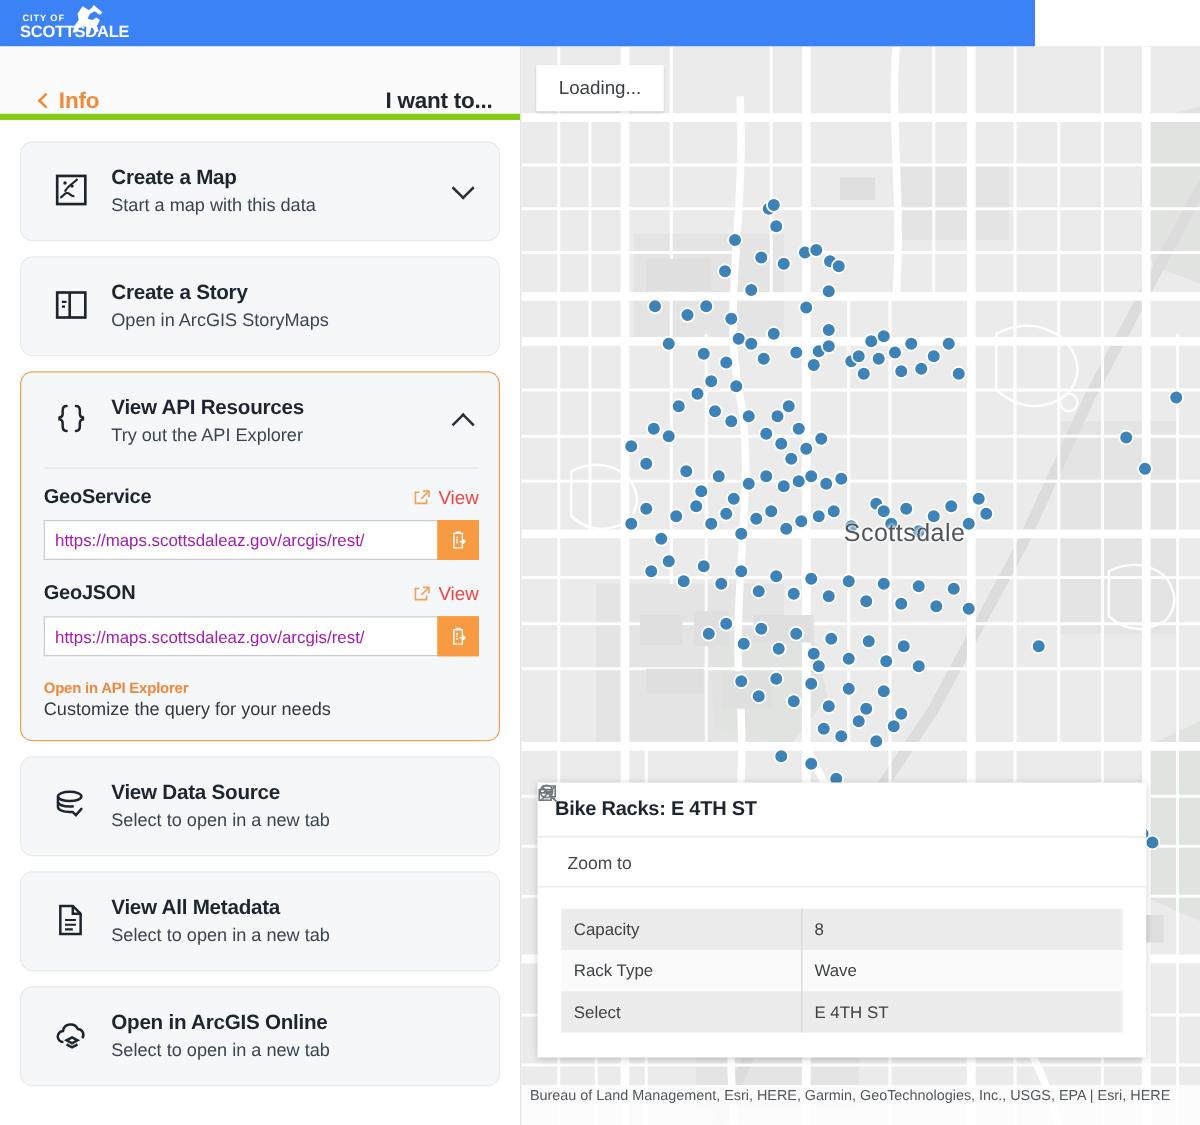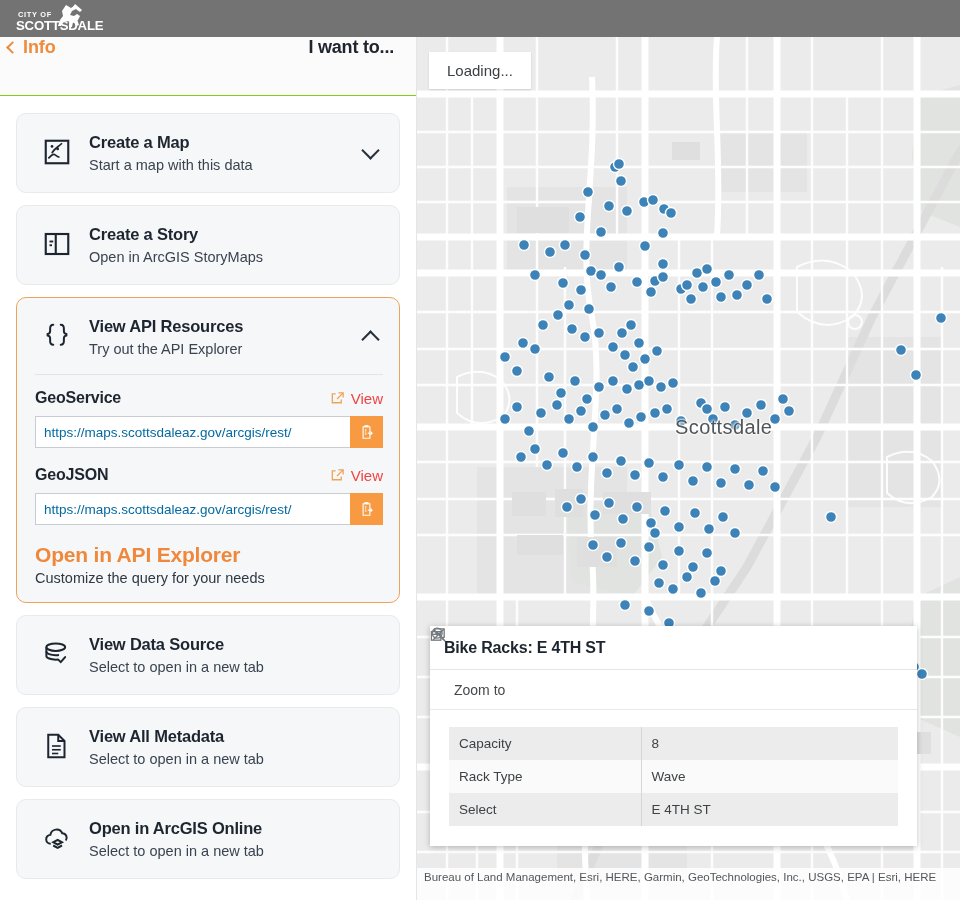--- a/index.html
+++ b/index.html
@@ -6,22 +6,22 @@
   html, body {
     width: 960px; height: 900px;
     overflow: hidden;
     font-family: "Liberation Sans", sans-serif;
     background: #ffffff;
   }
 
   
   .topbar {
     position: absolute; top: 0; left: 0;
-    width: 960px; height: 37px;
-    background: #737373;
+    width: 828px; height: 37px;
+    background: #3b82f6;
     z-index: 40;
   }
   .logo {
     position: absolute; left: 14px; top: 2px;
     width: 92px; height: 34px;
     display: block;
   }
 
   
   .sidebar {
@@ -29,23 +29,23 @@
     width: 417px; height: 863px;
     background: #ffffff;
     border-right: 1px solid #e3e5e8;
     overflow: hidden;
     z-index: 30;
   }
   .sb-header {
     position: relative;
     height: 59px;
     background: #fbfbfc;
-    border-bottom: 1px solid #84cc16;
-    display: flex; align-items: flex-start;
-    padding: 0 22px 0 8px;
+    border-bottom: 5px solid #84cc16;
+    display: flex; align-items: flex-end;
+    padding: 0 22px 0 32px;
   }
   .info-link {
     display: flex; align-items: center; gap: 2px;
     color: #ef8b3b;
     font-size: 18px; font-weight: 700;
     cursor: pointer;
     letter-spacing: -.1px;
   }
   .chev-left {
     display: inline-block;
@@ -146,37 +146,37 @@
   .ext-ico { width: 15px; height: 15px; display: block; }
 
   .url-row { display: flex; margin-bottom: 18px; }
   .url-input {
     flex: 1 1 auto;
     height: 32px;
     border: 1px solid #c9ccd0;
     border-right: none;
     background: #fff;
     font-size: 13.5px;
-    color: #0369a1;
+    color: #a21caf;
     padding: 0 8px;
     font-family: "Liberation Sans", sans-serif;
     outline: none;
     white-space: nowrap; overflow: hidden;
   }
   .copy-btn {
     flex: 0 0 33px;
     width: 33px; height: 32px;
     background: #f79a41;
     border: 1px solid #f79a41;
     display: flex; align-items: center; justify-content: center;
     cursor: pointer;
   }
   .api-open {
     color: #f0883c;
-    font-size: 21px; font-weight: 700;
+    font-size: 12px; font-weight: 700;
     letter-spacing: -.2px;
     cursor: pointer;
   }
   .api-open-sub {
     font-size: 14.5px; color: #2f3843; margin-top: 3px;
   }
 
   
   .map {
     position: absolute; top: 37px; left: 417px;

